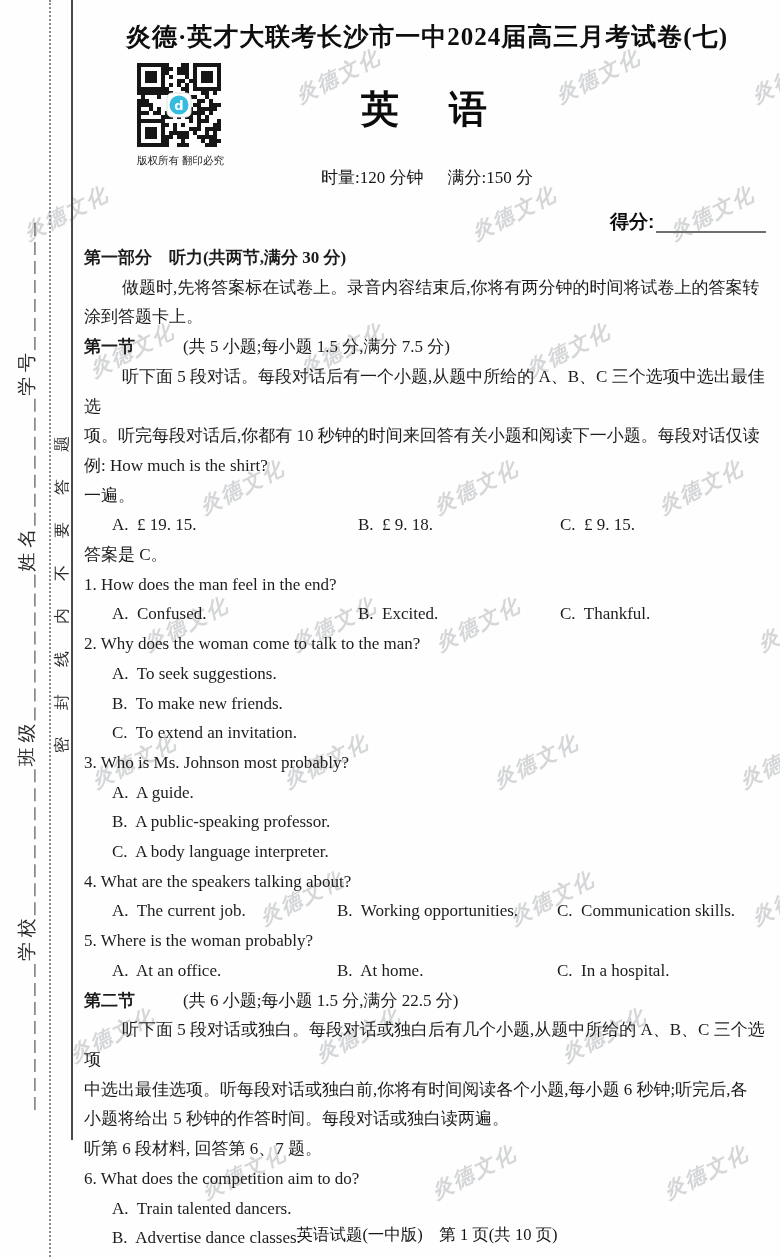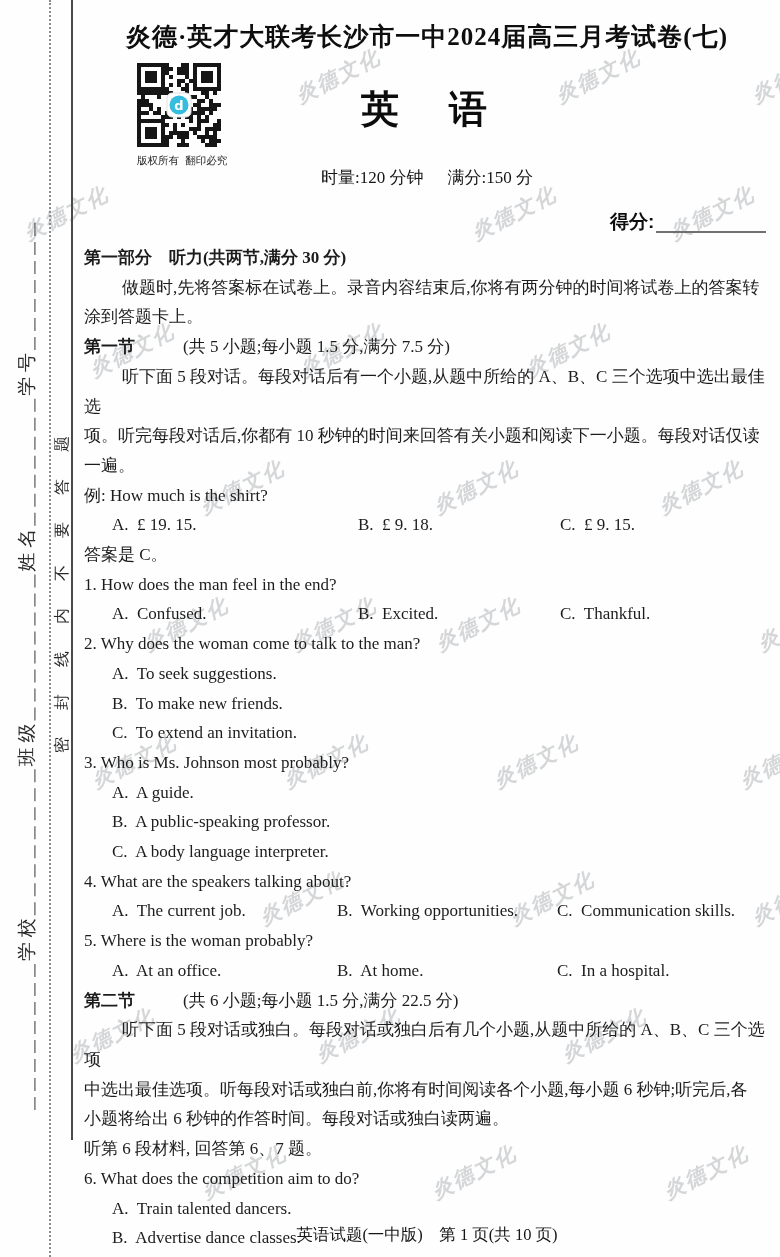--- a/index.html
+++ b/index.html
@@ -25,21 +25,21 @@
     position:absolute;left:-123px;top:583px;width:370px;height:24px;line-height:24px;
     transform:rotate(-90deg);text-align:center;font-size:16px;letter-spacing:27px;
     text-indent:27px;color:#2a2a2a;white-space:nowrap;
   }
   
   .exam-title{
     position:absolute;top:20px;left:84px;width:686px;text-align:center;
     font-size:25px;font-weight:700;letter-spacing:1px;color:#0e0e0e;white-space:nowrap;
   }
   .qr-wrap{position:absolute;left:137px;top:63px;width:96px;}
-  .qr-caption{margin-top:3px;font-size:10.5px;color:#222;white-space:pre;font-family:Liberation Mono, monospace;}
+  .qr-caption{margin-top:3px;font-size:10.5px;color:#222;white-space:pre;font-family:Liberation Sans, sans-serif;}
   .subject-title{
     position:absolute;top:84px;left:84px;width:686px;text-align:center;
     font-size:38px;font-weight:800;letter-spacing:6px;color:#0c0c0c;
     font-family:"Liberation Sans","DejaVu Sans",sans-serif;
   }
   .meta-row{
     position:absolute;top:166px;left:84px;width:686px;display:flex;justify-content:center;gap:24px;
     font-size:17px;color:#151515;white-space:pre;
   }
   .score-row{position:absolute;top:207px;left:610px;white-space:nowrap;}
@@ -273,23 +273,23 @@
 
   <div class="content">
 
     <div class="line bold">第一部分　听力(共两节,满分 30 分)</div>
     <div class="line indent">做题时,先将答案标在试卷上。录音内容结束后,你将有两分钟的时间将试卷上的答案转</div>
     <div class="line">涂到答题卡上。</div>
 
     <div class="line"><span class="bold">第一节</span><span class="meta">(共 5 小题;每小题 1.5 分,满分 7.5 分)</span></div>
     <div class="line indent">听下面 5 段对话。每段对话后有一个小题,从题中所给的 A、B、C 三个选项中选出最佳选</div>
     <div class="line">项。听完每段对话后,你都有 10 秒钟的时间来回答有关小题和阅读下一小题。每段对话仅读</div>
+    <div class="line">例: How much is the shirt?</div>
+
     <div class="line">一遍。</div>
-
-    <div class="line">例: How much is the shirt?</div>
     <div class="line opt3 a">
       <span>A.  £ 19. 15.</span>
       <span>B.  £ 9. 18.</span>
       <span>C.  £ 9. 15.</span>
     </div>
     <div class="line">答案是 C。</div>
 
     <div class="line">1. How does the man feel in the end?</div>
     <div class="line opt3 a">
       <span>A.  Confused.</span>
@@ -317,21 +317,21 @@
     <div class="line">5. Where is the woman probably?</div>
     <div class="line opt3 b">
       <span>A.  At an office.</span>
       <span>B.  At home.</span>
       <span>C.  In a hospital.</span>
     </div>
 
     <div class="line"><span class="bold">第二节</span><span class="meta">(共 6 小题;每小题 1.5 分,满分 22.5 分)</span></div>
     <div class="line indent">听下面 5 段对话或独白。每段对话或独白后有几个小题,从题中所给的 A、B、C 三个选项</div>
     <div class="line">中选出最佳选项。听每段对话或独白前,你将有时间阅读各个小题,每小题 6 秒钟;听完后,各</div>
-    <div class="line">小题将给出 6 秒钟的作答时间。每段对话或独白读两遍。</div>
+    <div class="line">小题将给出 5 秒钟的作答时间。每段对话或独白读两遍。</div>
     <div class="line">听第 6 段材料, 回答第 6、7 题。</div>
 
     <div class="line">6. What does the competition aim to do?</div>
     <div class="line optstack">A.  Train talented dancers.</div>
     <div class="line optstack">B.  Advertise dance classes.</div>
     <div class="line optstack">C.  Encourage new dancers.</div>
 
   </div>
 
   <div class="footer">英语试题(一中版)　第 1 页(共 10 页)</div>

